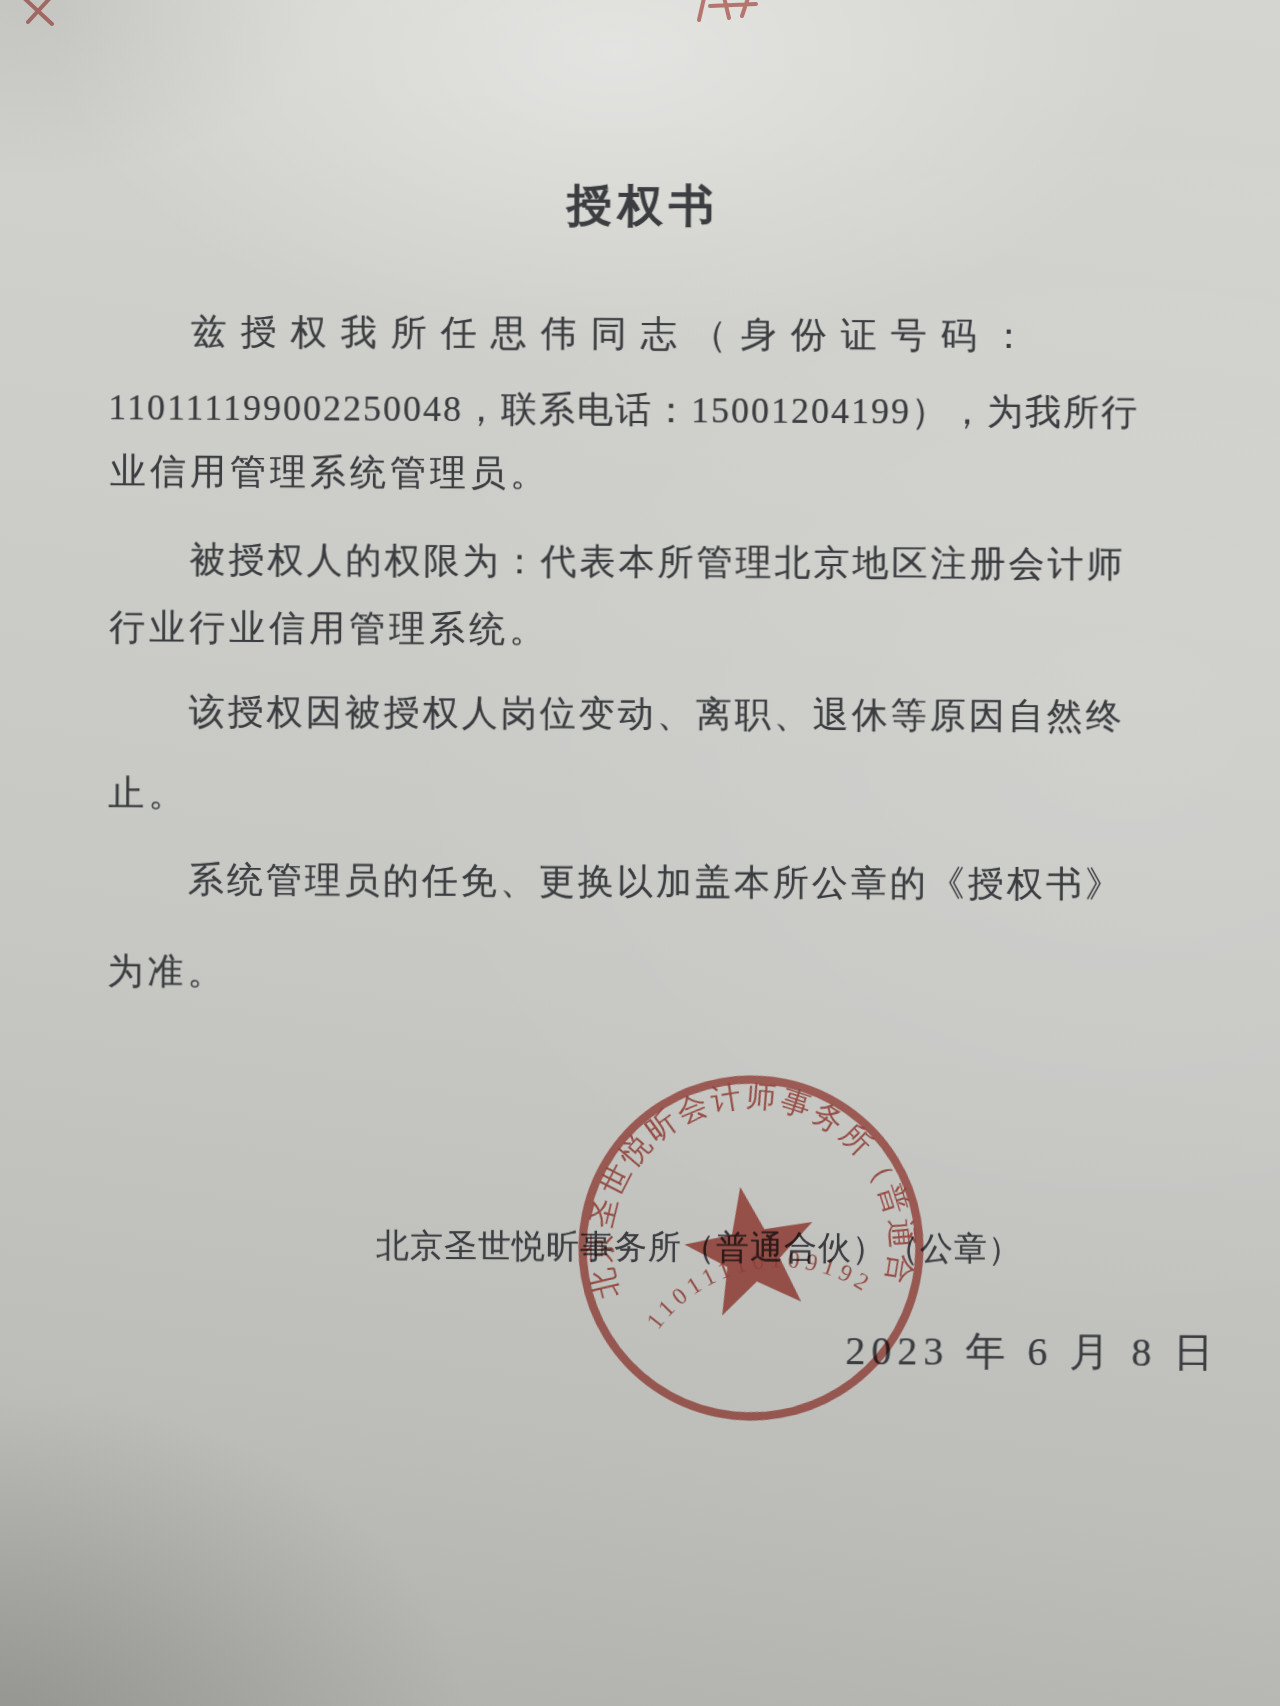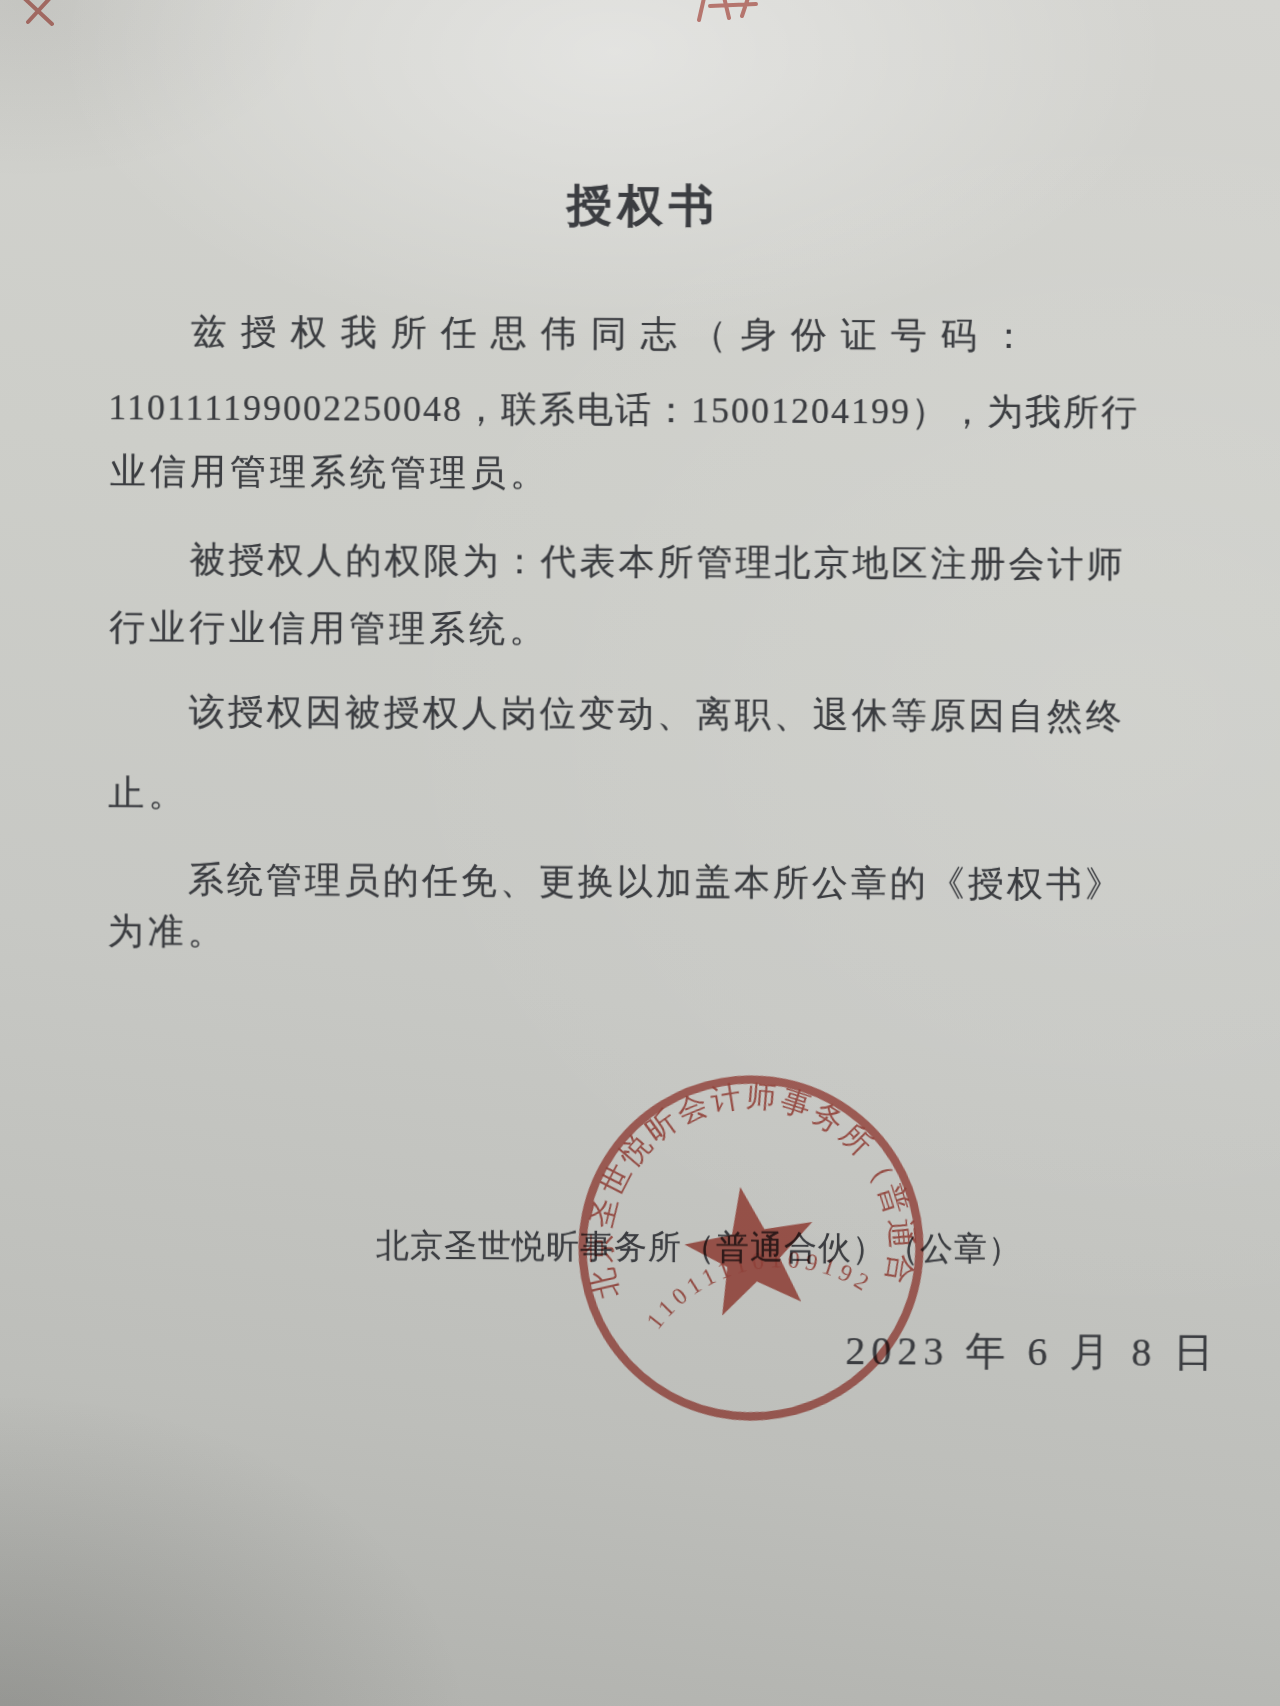--- a/index.html
+++ b/index.html
@@ -36,21 +36,21 @@
     text-shadow:0 0 1px rgba(40,40,44,.5);
   }
   .l1{top:310px;left:188px;letter-spacing:14px;}
   .l2{top:386px;left:106px;letter-spacing:2px;}
   .l3{top:450px;left:108px;}
   .l4{top:538px;left:188px;letter-spacing:3px;}
   .l5{top:606px;left:108px;}
   .l6{top:690px;left:188px;letter-spacing:3px;}
   .l7{top:772px;left:108px;}
   .l8{top:858px;left:188px;letter-spacing:3px;}
-  .l9{top:910px;left:108px;}
+  .l9{top:950px;left:108px;}
   .company{top:1225px;left:378px;font-size:33px;letter-spacing:1px;}
   .dateline{top:1322px;left:848px;font-size:40px;letter-spacing:6px;}
   #seal{
     position:absolute;left:565px;top:1062px;
     width:372px;height:372px;
     transform:rotate(-10deg);
     mix-blend-mode:multiply;
     opacity:.92;
     filter:blur(.4px);
     z-index:2;

